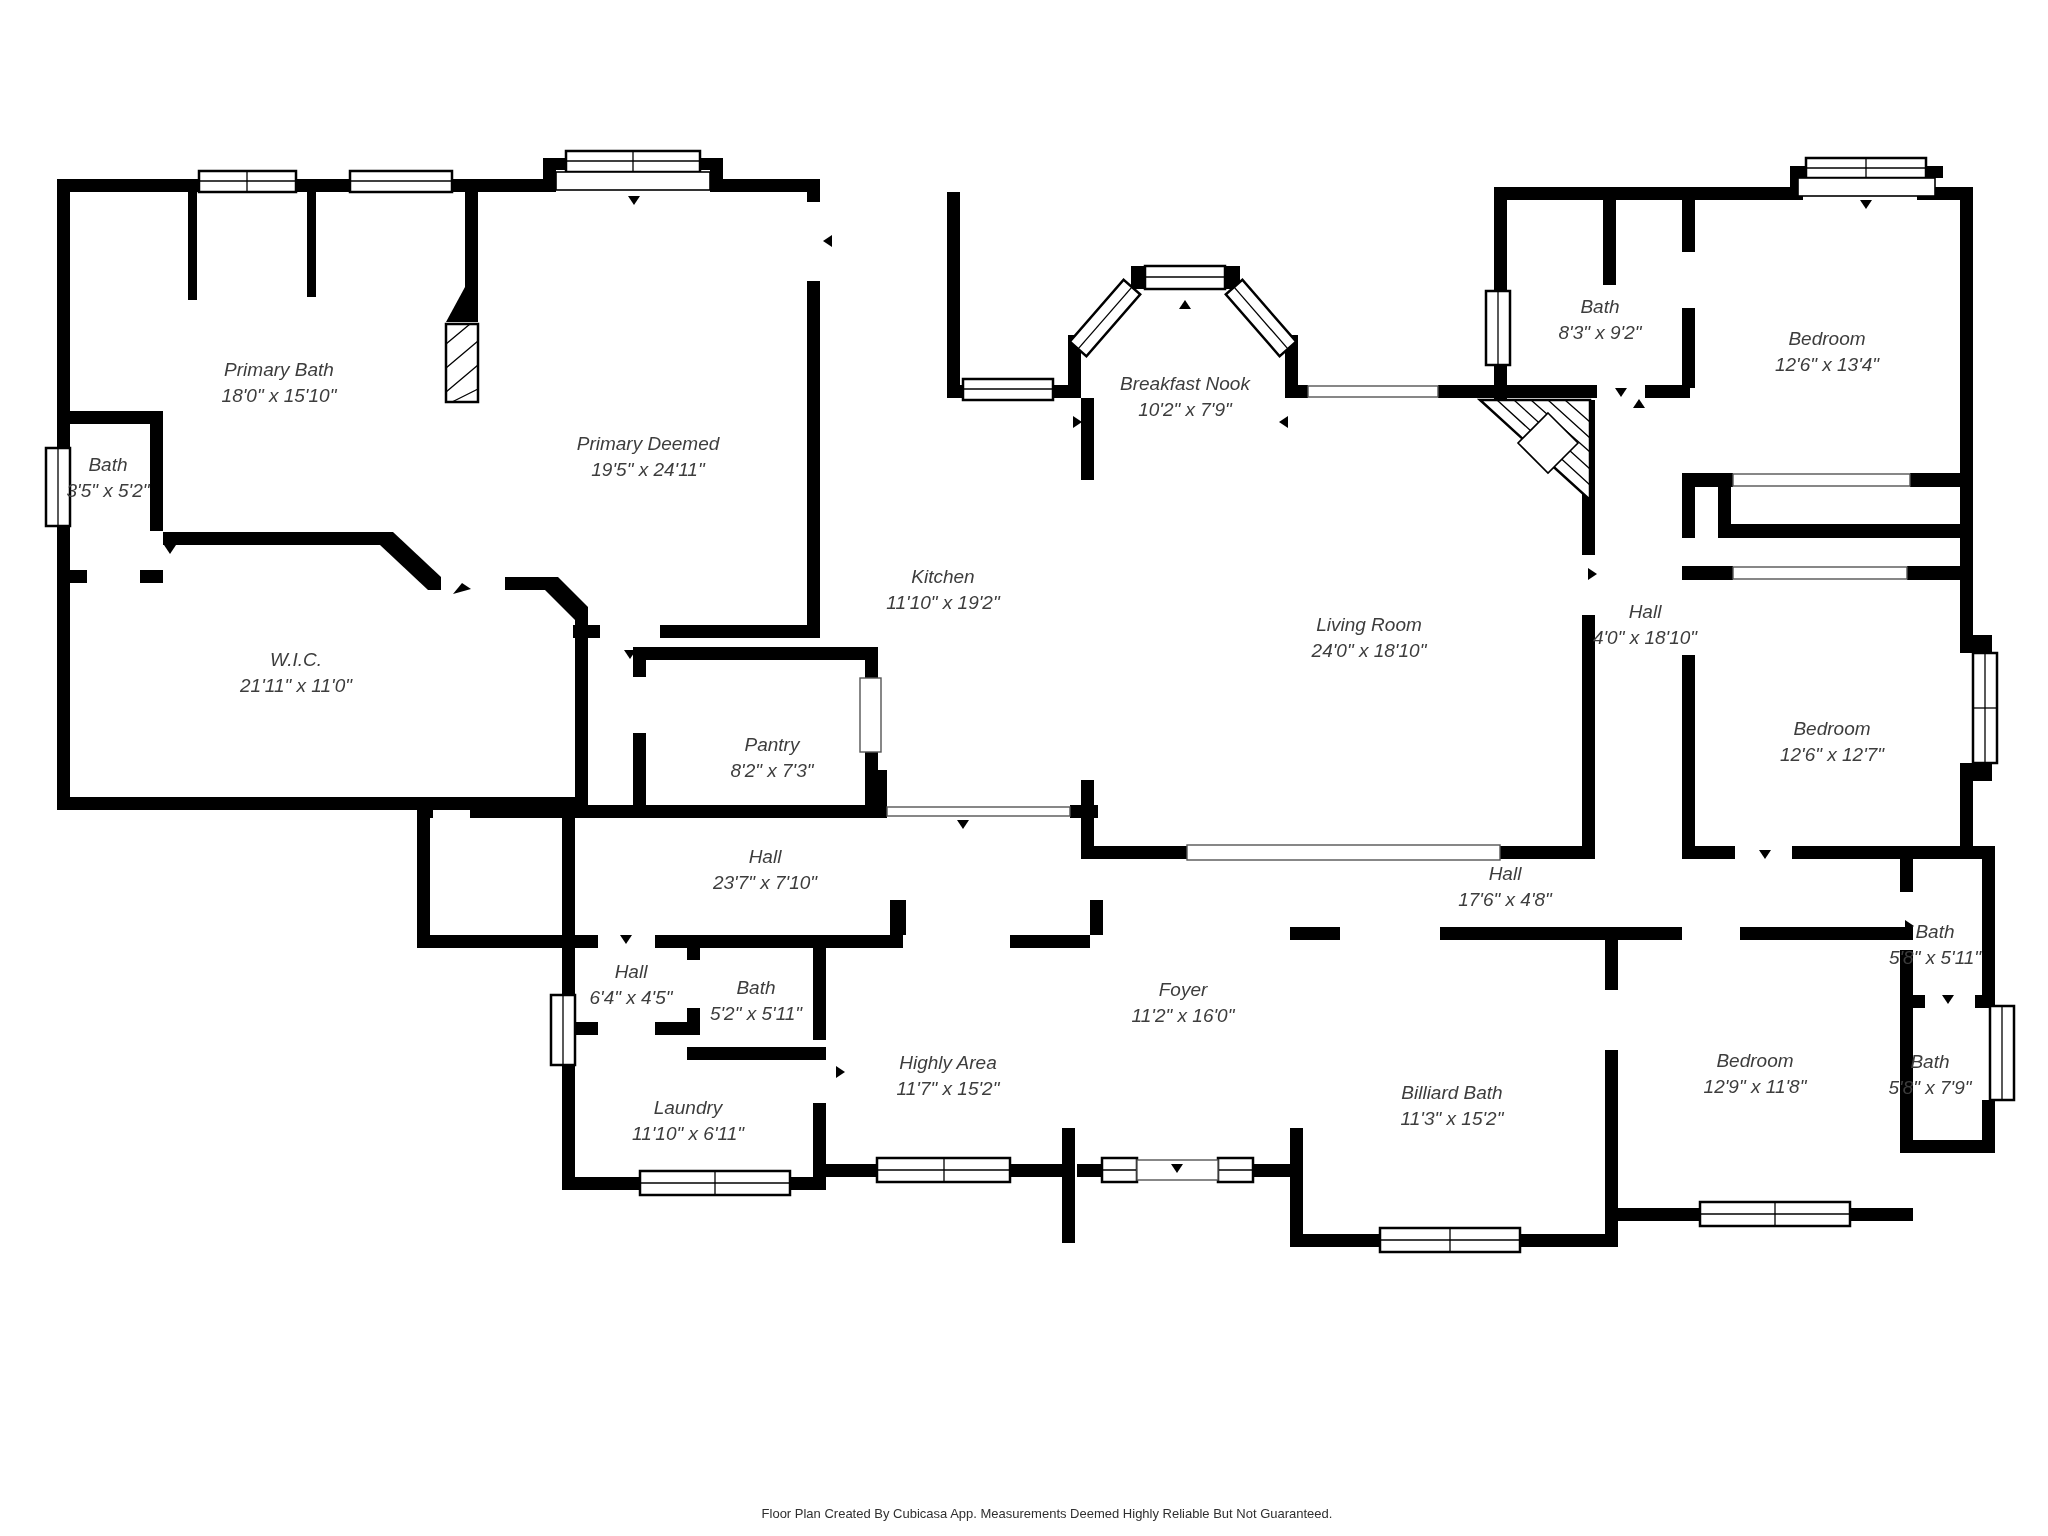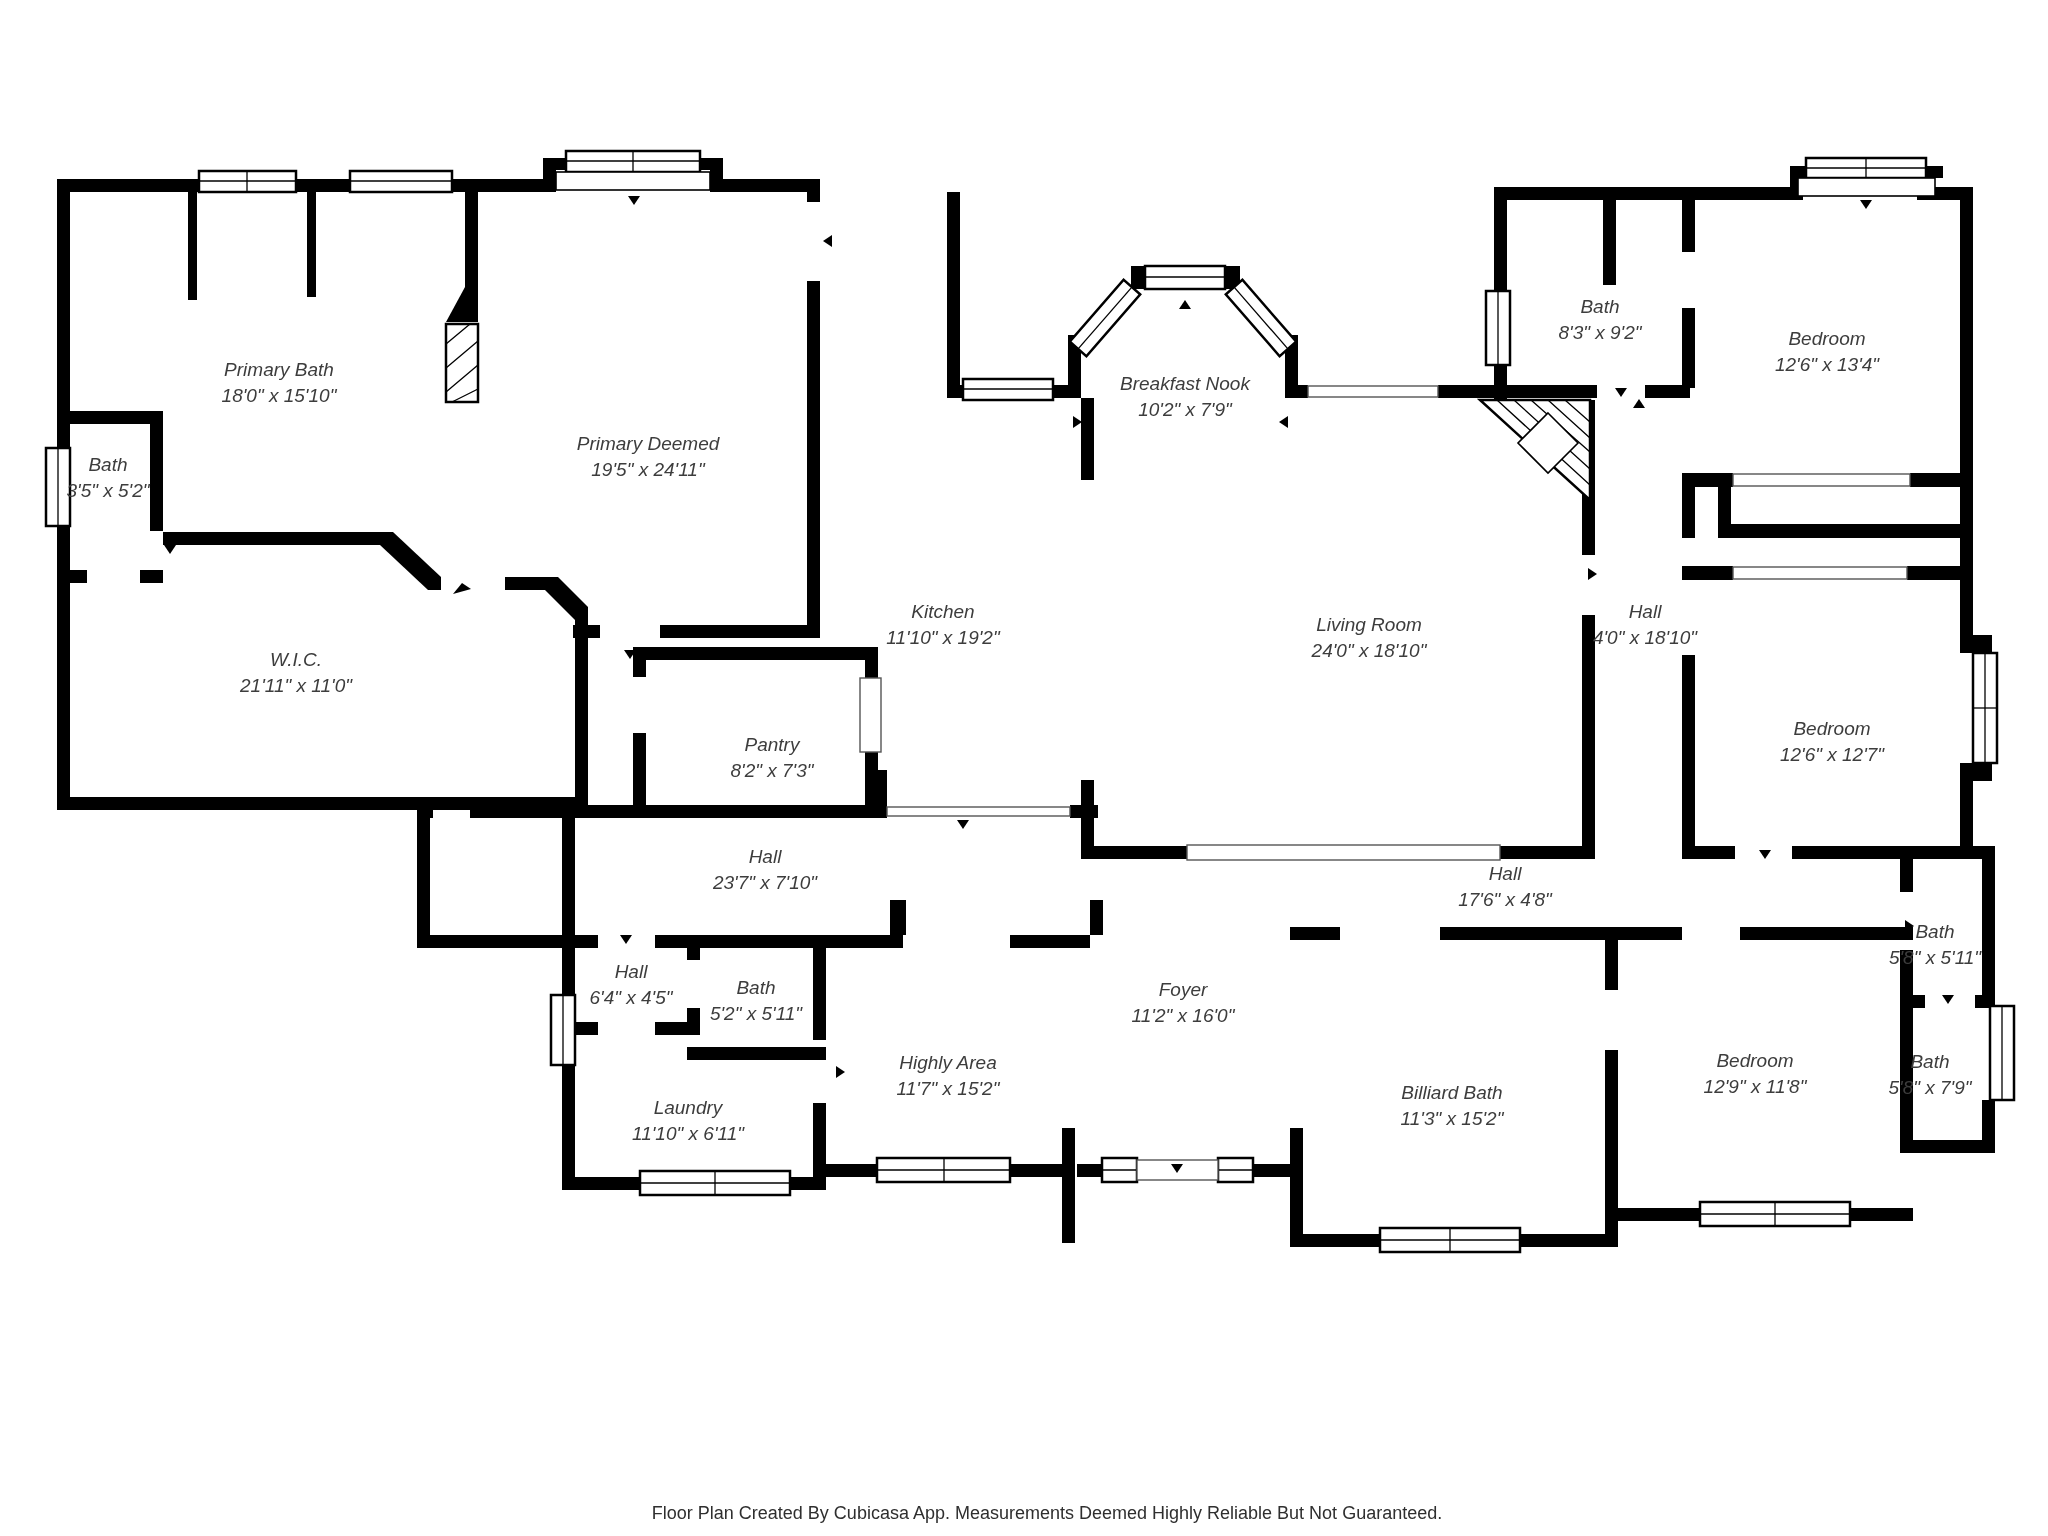--- a/index.html
+++ b/index.html
@@ -3,21 +3,21 @@
 <meta charset="utf-8">
 <style>
   html,body{margin:0;padding:0;background:#ffffff;}
   #canvas{position:relative;width:2048px;height:1536px;background:#ffffff;overflow:hidden;
           font-family:"Liberation Sans", sans-serif;}
   #plan-svg{position:absolute;left:0;top:0;}
   .room-label{position:absolute;transform:translate(-50%,-50%);text-align:center;
               color:#3d3d3d;font-size:19px;line-height:26px;white-space:nowrap;font-style:italic;}
   .room-label .dims{font-size:19px;}
   #footer{position:absolute;left:1047px;top:1513px;transform:translate(-50%,-50%);
-          color:#2f2f2f;font-size:18px;white-space:nowrap;}
+          color:#2f2f2f;font-size:13px;white-space:nowrap;}
 </style>
 </head>
 <body>
 
 <div id="canvas">
 
 <svg id="plan-svg" width="2048" height="1536" viewBox="0 0 2048 1536">
 
   <g fill="#000000">
 
@@ -301,21 +301,21 @@
       <div class="dims">19'5" x 24'11"</div>
     </div>
   <div class="room-label" style="left:296px;top:673px">
       <div>W.I.C.</div>
       <div class="dims">21'11" x 11'0"</div>
     </div>
   <div class="room-label" style="left:1185px;top:397px">
       <div>Breakfast Nook</div>
       <div class="dims">10'2" x 7'9"</div>
     </div>
-  <div class="room-label" style="left:943px;top:625px">
+  <div class="room-label" style="left:943px;top:590px">
       <div>Kitchen</div>
       <div class="dims">11'10" x 19'2"</div>
     </div>
   <div class="room-label" style="left:1369px;top:638px">
       <div>Living Room</div>
       <div class="dims">24'0" x 18'10"</div>
     </div>
   <div class="room-label" style="left:1600px;top:320px">
       <div>Bath</div>
       <div class="dims">8'3" x 9'2"</div>

